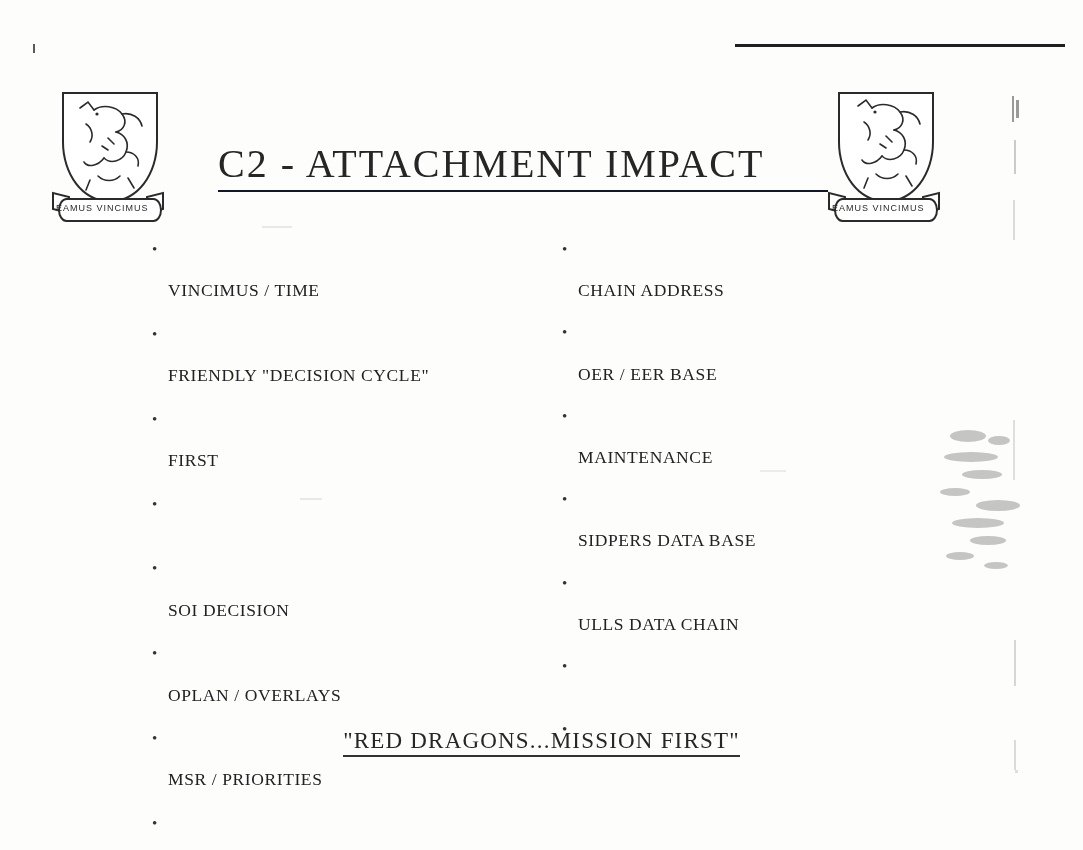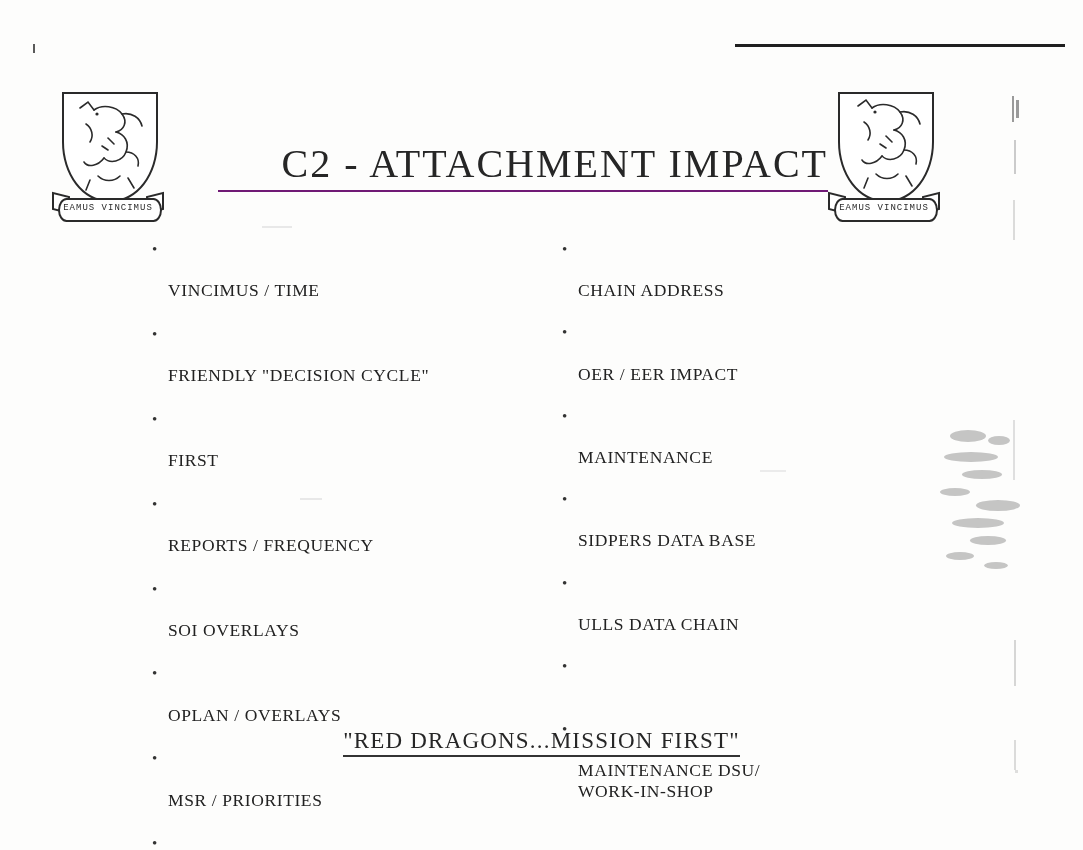--- a/index.html
+++ b/index.html
@@ -92,22 +92,21 @@
     height: 20px;
     border: 2px solid #2a2a2a;
     border-radius: 10px / 14px;
     background: #fff;
   }
   .crest .motto {
     position: absolute;
     left: 0;
     top: 13px;
     width: 104px;
-    text-align: center;
-    font-family: Liberation Mono, monospace;
+    font-family: Liberation Sans, sans-serif;
     font-size: 9px;
     letter-spacing: 1px;
     color: #2a2a2a;
     white-space: nowrap;
   }
   .crest .scroll-tail {
     position: absolute;
     top: 4px;
     width: 14px;
     height: 14px;
@@ -119,26 +118,26 @@
 
   #crest-left { left: 56px; top: 92px; }
   #crest-right { left: 832px; top: 92px; }
 
   
   .title {
     position: absolute;
     left: 218px;
     top: 140px;
     width: 610px;
-    text-align: right;
+    text-align: left;
     font-family: "Liberation Serif", serif;
     font-size: 40px;
     letter-spacing: 2px;
     color: #262626;
-    border-bottom: 2px solid #701a75;
+    border-bottom: 2px solid #0f172a;
     padding-bottom: 3px;
     white-space: nowrap;
     filter: blur(.25px);
   }
 
   
   .col {
     position: absolute;
     font-family: "Liberation Serif", serif;
     font-size: 17.5px;
@@ -298,25 +297,24 @@
     <div class="bullet-row">
       <span class="dot">•</span>
       <span>FRIENDLY "DECISION CYCLE"</span>
     </div>
     <div class="bullet-row">
       <span class="dot">•</span>
       <span>FIRST</span>
     </div>
     <div class="bullet-row">
       <span class="dot">•</span>
-      <span>REPORTS / FREQUENCY</span>
-    </div>
-    <div class="bullet-row">
-      <span class="dot">•</span>
-      <span>SOI OVERLAYS</span>
+    </div>
+    <div class="bullet-row">
+      <span class="dot">•</span>
+      <span>SOI DECISION</span>
     </div>
     <div class="bullet-row">
       <span class="dot">•</span>
       <span>OPLAN / OVERLAYS</span>
     </div>
     <div class="bullet-row">
       <span class="dot">•</span>
       <span>MSR / PRIORITIES</span>
     </div>
     <div class="bullet-row">
@@ -326,41 +324,39 @@
 
   </div>
 
   <div class="col" id="col-right">
     <div class="bullet-row">
       <span class="dot">•</span>
       <span>CHAIN ADDRESS</span>
     </div>
     <div class="bullet-row">
       <span class="dot">•</span>
-      <span>OER / EER IMPACT</span>
+      <span>OER / EER BASE</span>
     </div>
     <div class="bullet-row">
       <span class="dot">•</span>
       <span>MAINTENANCE</span>
     </div>
     <div class="bullet-row">
       <span class="dot">•</span>
       <span>SIDPERS DATA BASE</span>
     </div>
     <div class="bullet-row">
       <span class="dot">•</span>
       <span>ULLS DATA CHAIN</span>
     </div>
     <div class="bullet-row">
       <span class="dot">•</span>
     </div>
     <div class="bullet-row">
       <span class="dot">•</span>
-      <span>MAINTENANCE DSU/
-WORK-IN-SHOP</span>
     </div>
 
   </div>
 
   <div class="footer">
     <span>"RED DRAGONS...MISSION FIRST"</span>
   </div>
 
 </div>
 

